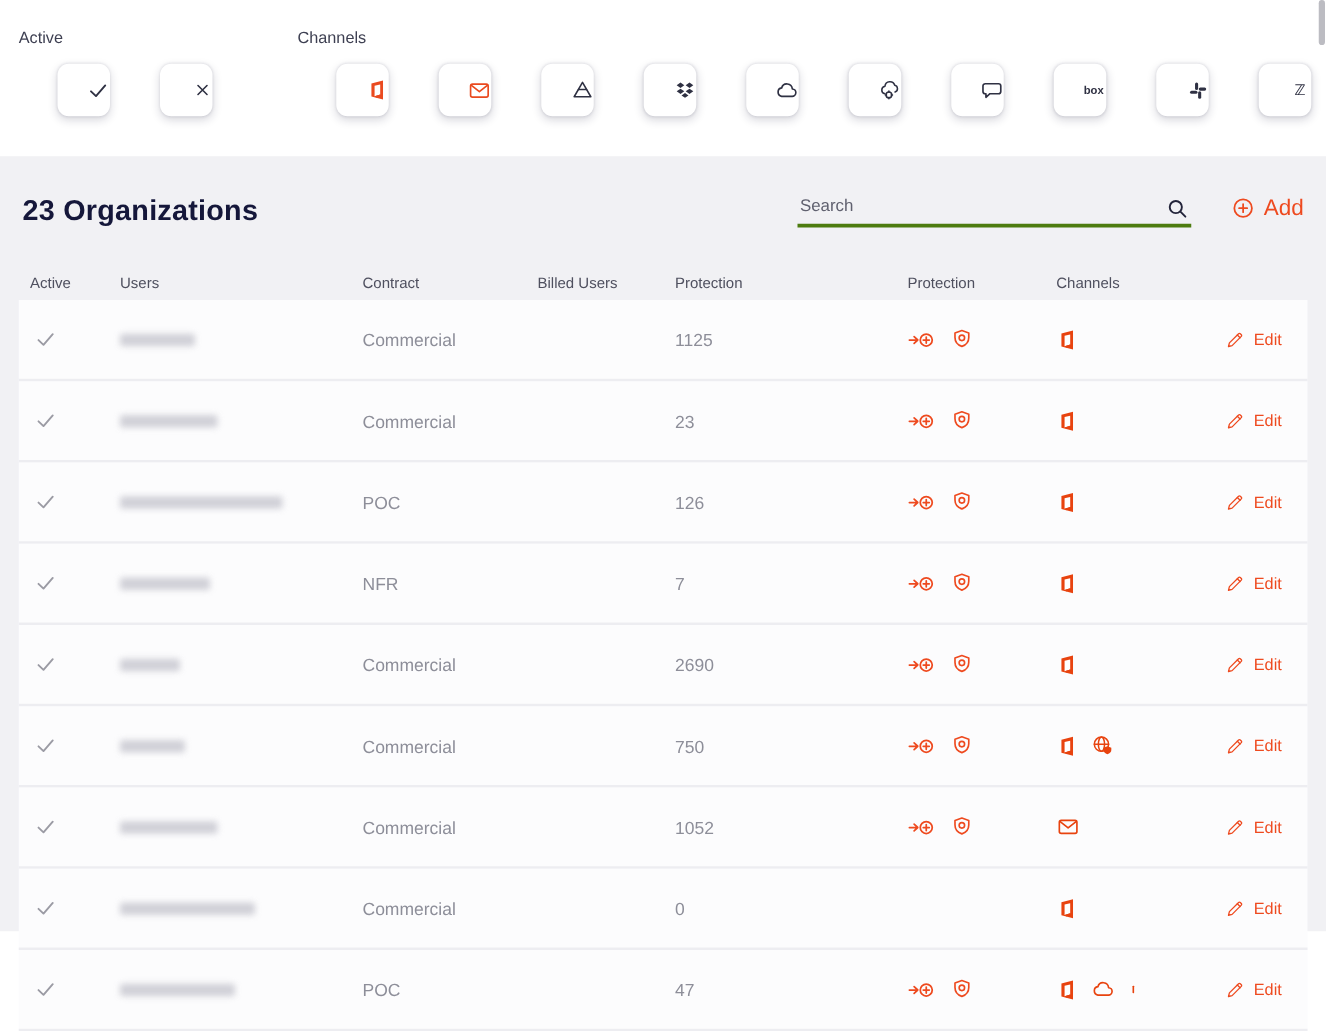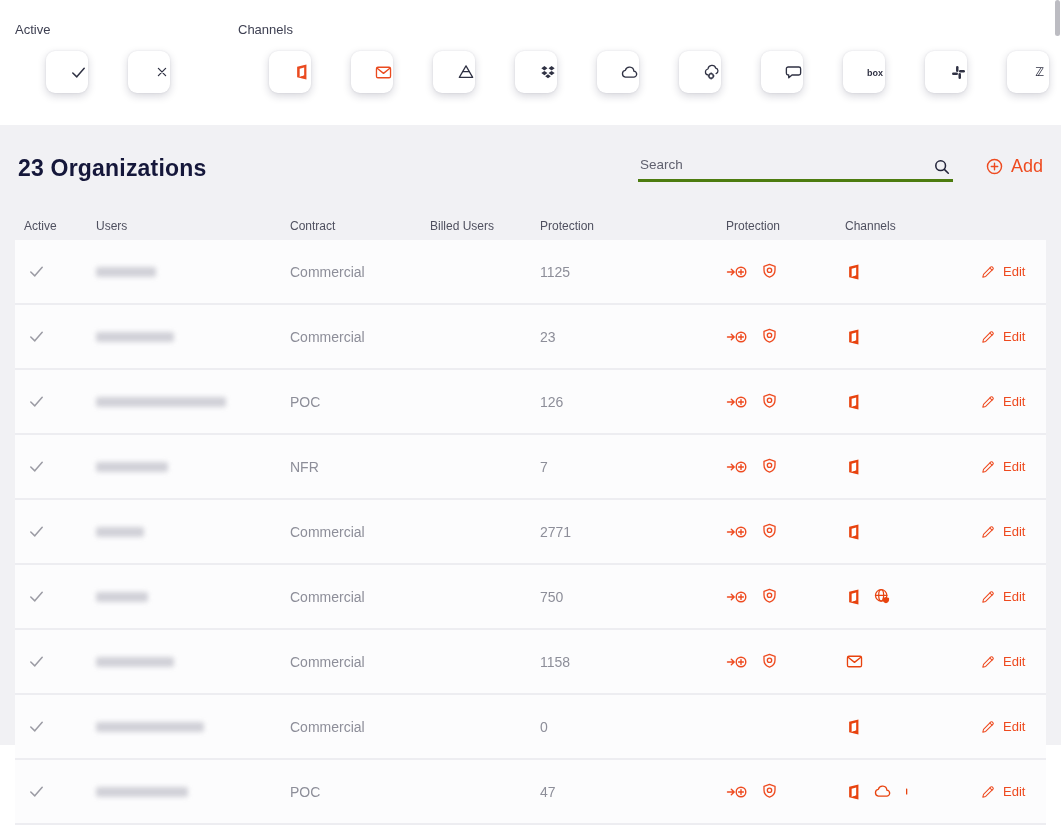--- a/index.html
+++ b/index.html
@@ -429,21 +429,21 @@
                 <svg viewBox="0 0 20 20" width="19" height="19" fill="none" stroke="currentColor" stroke-linecap="round" stroke-linejoin="round" stroke-width="1.6">
                   <path d="M4 10.6l4.2 4L16 5.6"></path>
                 </svg>
               </span>
             </div>
       <div class="cell">
               <span class="blur-name" style="width:48px"></span>
             </div>
       <div class="cell contract">Commercial</div>
       <div class="cell billed"></div>
-      <div class="cell recipients">2771</div>
+      <div class="cell recipients">2690</div>
       <div class="cell prot">
               <span class="icon ">
                 <svg viewBox="0 0 22 20" width="22" height="20" fill="none" stroke="currentColor" stroke-linecap="round" stroke-linejoin="round" stroke-width="1.4">
                   <path d="M1.5 10 h6.3 M5.3 7.3 L8.2 10 L5.3 12.7"></path>
                   <circle cx="15" cy="10" r="4.8"></circle>
                   <path d="M15 7.6 v4.8 M12.6 10 h4.8"></path>
                 </svg>
               </span>
               <span class="icon ">
                 <svg viewBox="0 0 20 20" width="19" height="19" fill="none" stroke="currentColor" stroke-linecap="round" stroke-linejoin="round" stroke-width="1.4">
@@ -537,21 +537,21 @@
                 <svg viewBox="0 0 20 20" width="19" height="19" fill="none" stroke="currentColor" stroke-linecap="round" stroke-linejoin="round" stroke-width="1.6">
                   <path d="M4 10.6l4.2 4L16 5.6"></path>
                 </svg>
               </span>
             </div>
       <div class="cell">
               <span class="blur-name" style="width:78px"></span>
             </div>
       <div class="cell contract">Commercial</div>
       <div class="cell billed"></div>
-      <div class="cell recipients">1158</div>
+      <div class="cell recipients">1052</div>
       <div class="cell prot">
               <span class="icon ">
                 <svg viewBox="0 0 22 20" width="22" height="20" fill="none" stroke="currentColor" stroke-linecap="round" stroke-linejoin="round" stroke-width="1.4">
                   <path d="M1.5 10 h6.3 M5.3 7.3 L8.2 10 L5.3 12.7"></path>
                   <circle cx="15" cy="10" r="4.8"></circle>
                   <path d="M15 7.6 v4.8 M12.6 10 h4.8"></path>
                 </svg>
               </span>
               <span class="icon ">
                 <svg viewBox="0 0 20 20" width="19" height="19" fill="none" stroke="currentColor" stroke-linecap="round" stroke-linejoin="round" stroke-width="1.4">

